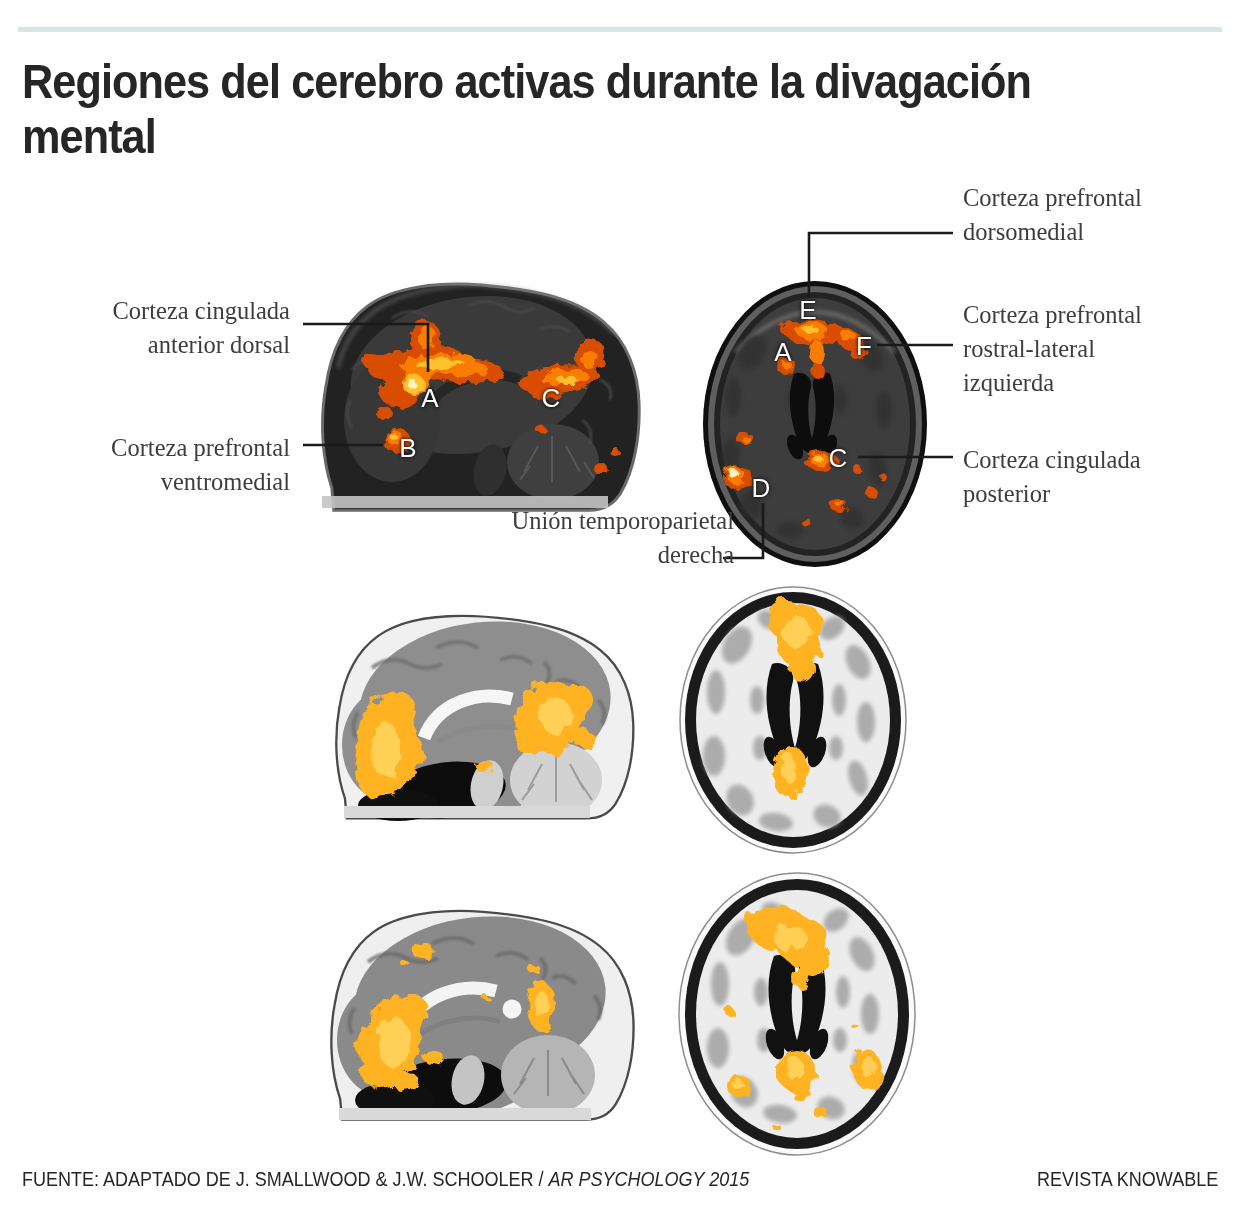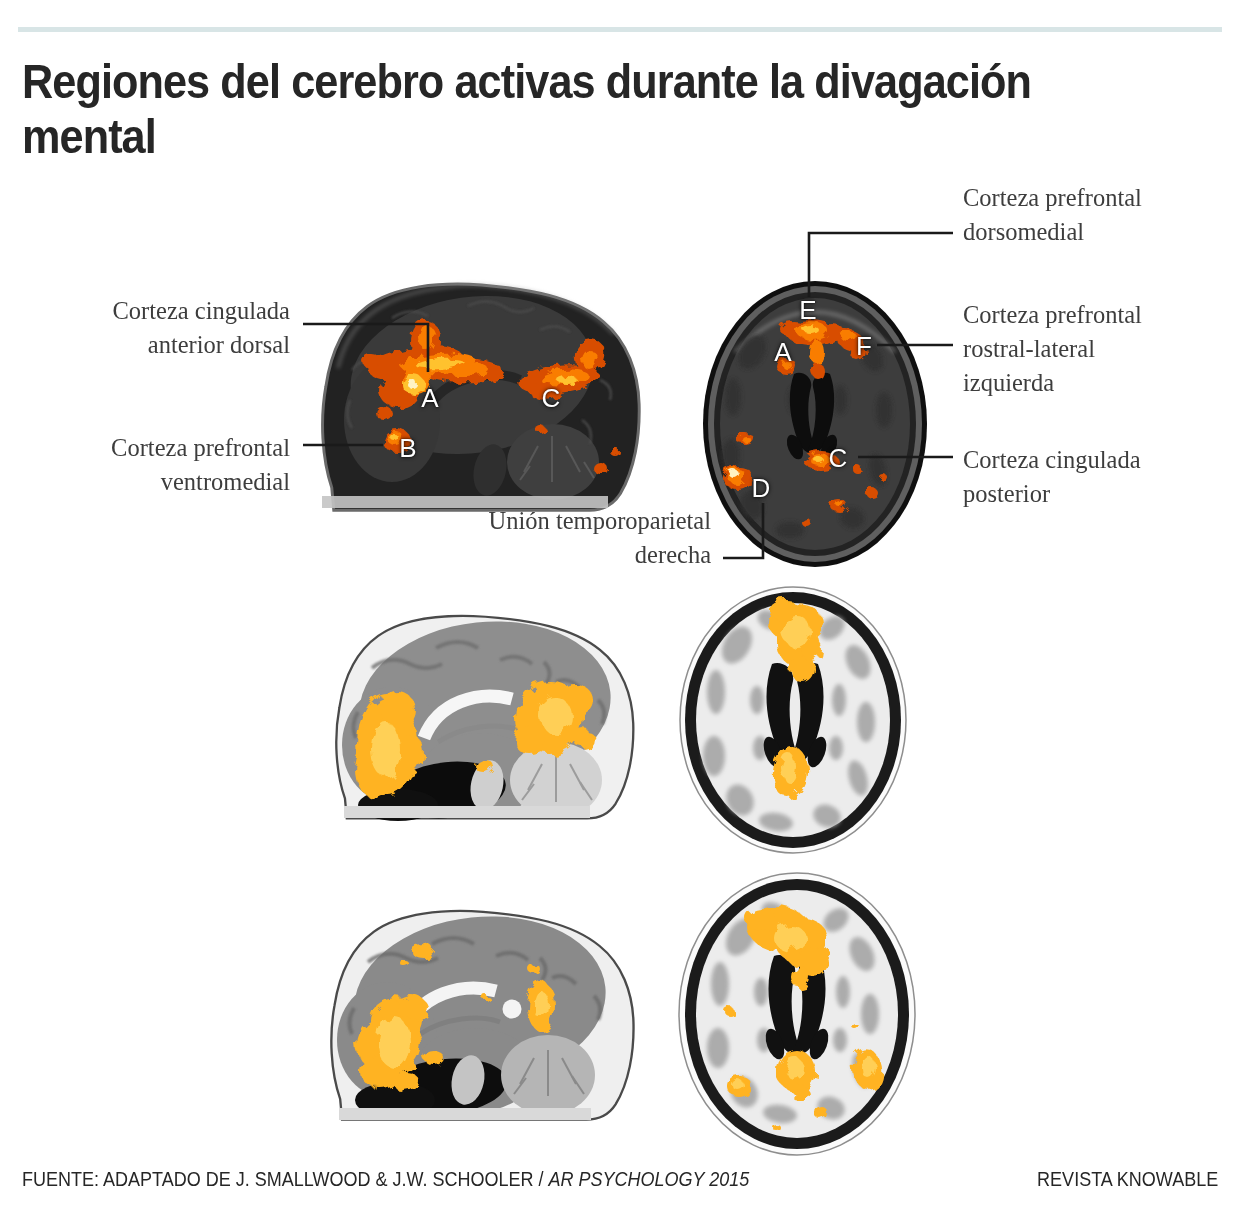--- a/index.html
+++ b/index.html
@@ -384,21 +384,21 @@
 anterior dorsal</div>
   <div class="label r" style="right:950px;top:431px">Corteza prefrontal
 ventromedial</div>
   <div class="label" style="left:963px;top:181px">Corteza prefrontal
 dorsomedial</div>
   <div class="label" style="left:963px;top:298px">Corteza prefrontal
 rostral-lateral
 izquierda</div>
   <div class="label" style="left:963px;top:443px">Corteza cingulada
 posterior</div>
-  <div class="label r" style="right:529px;top:504px">Unión temporoparietal
+  <div class="label r" style="right:506px;top:504px">Unión temporoparietal
 derecha</div>
 
   <span class="marker" style="left:430px;top:398px">A</span>
   <span class="marker" style="left:408px;top:448px">B</span>
   <span class="marker" style="left:551px;top:398px">C</span>
   <span class="marker" style="left:808px;top:310px">E</span>
   <span class="marker" style="left:783px;top:352px">A</span>
   <span class="marker" style="left:864px;top:346px">F</span>
   <span class="marker" style="left:838px;top:458px">C</span>
   <span class="marker" style="left:761px;top:488px">D</span>

